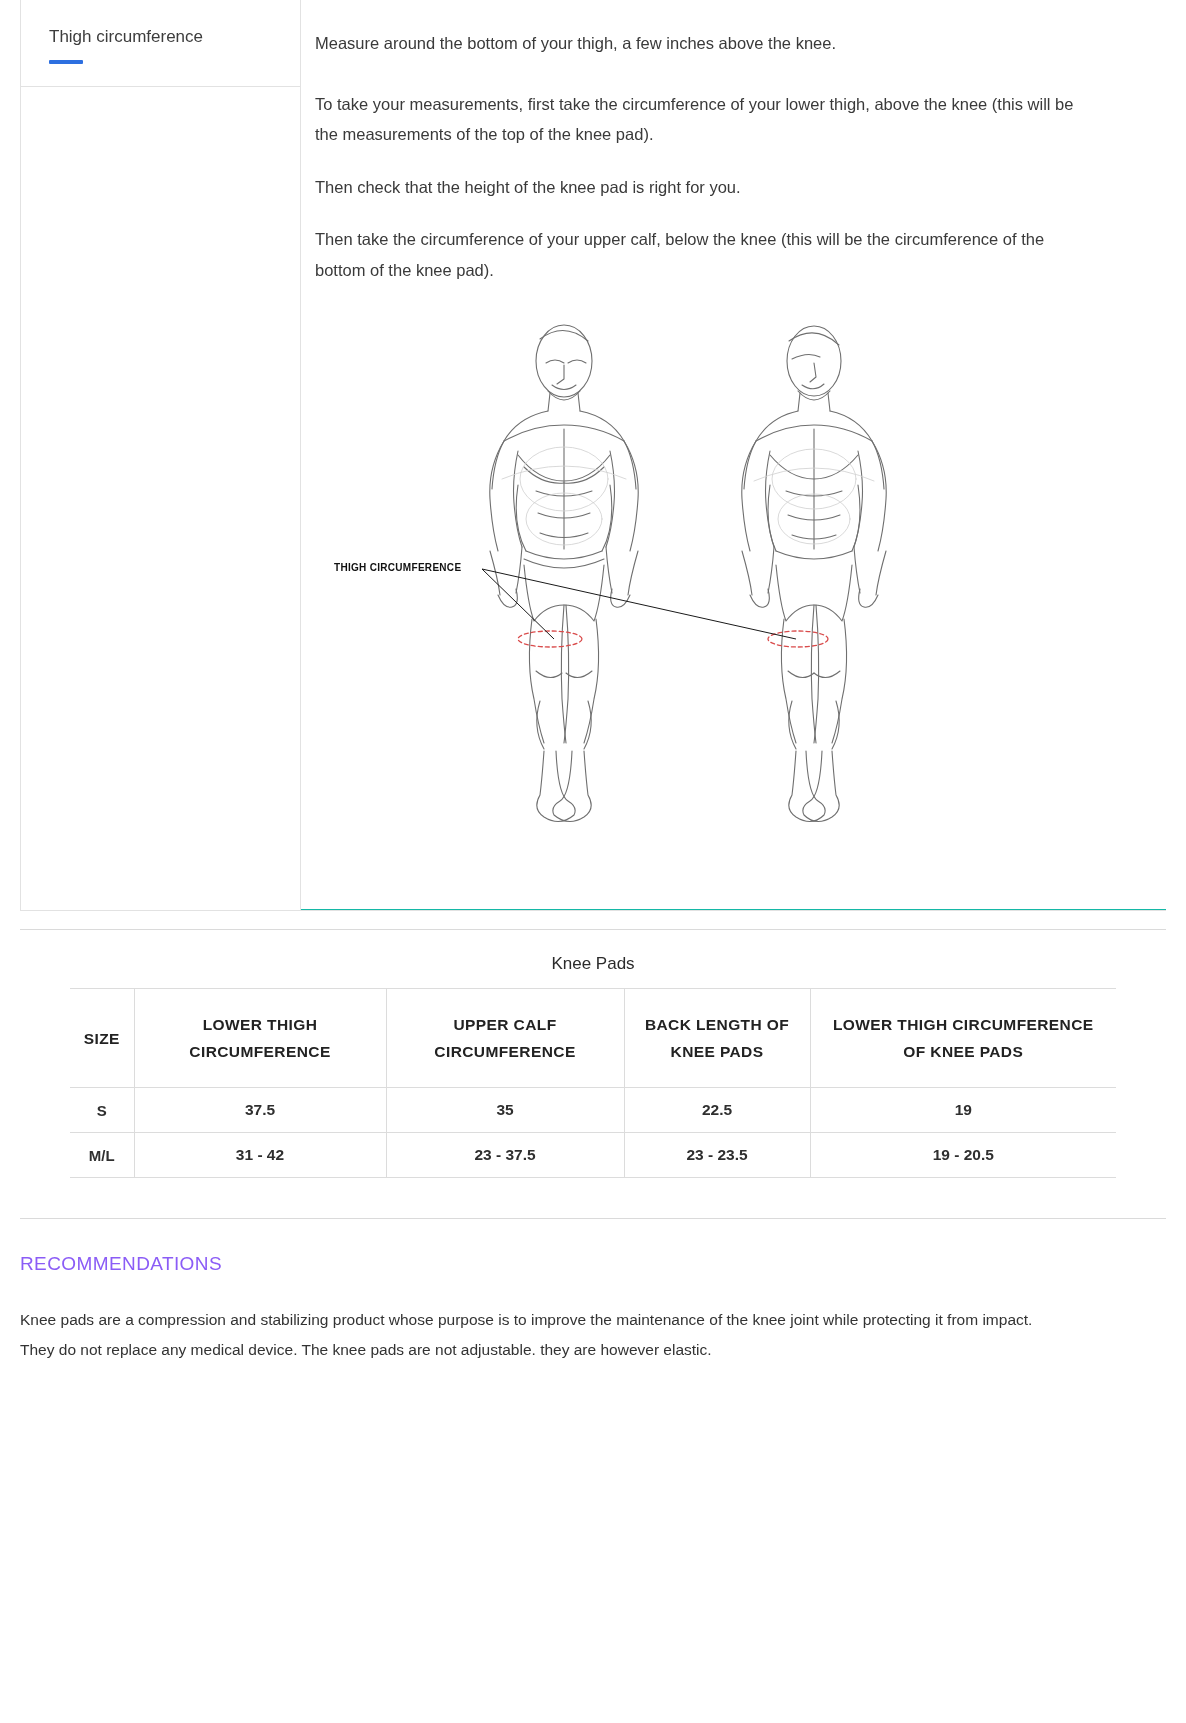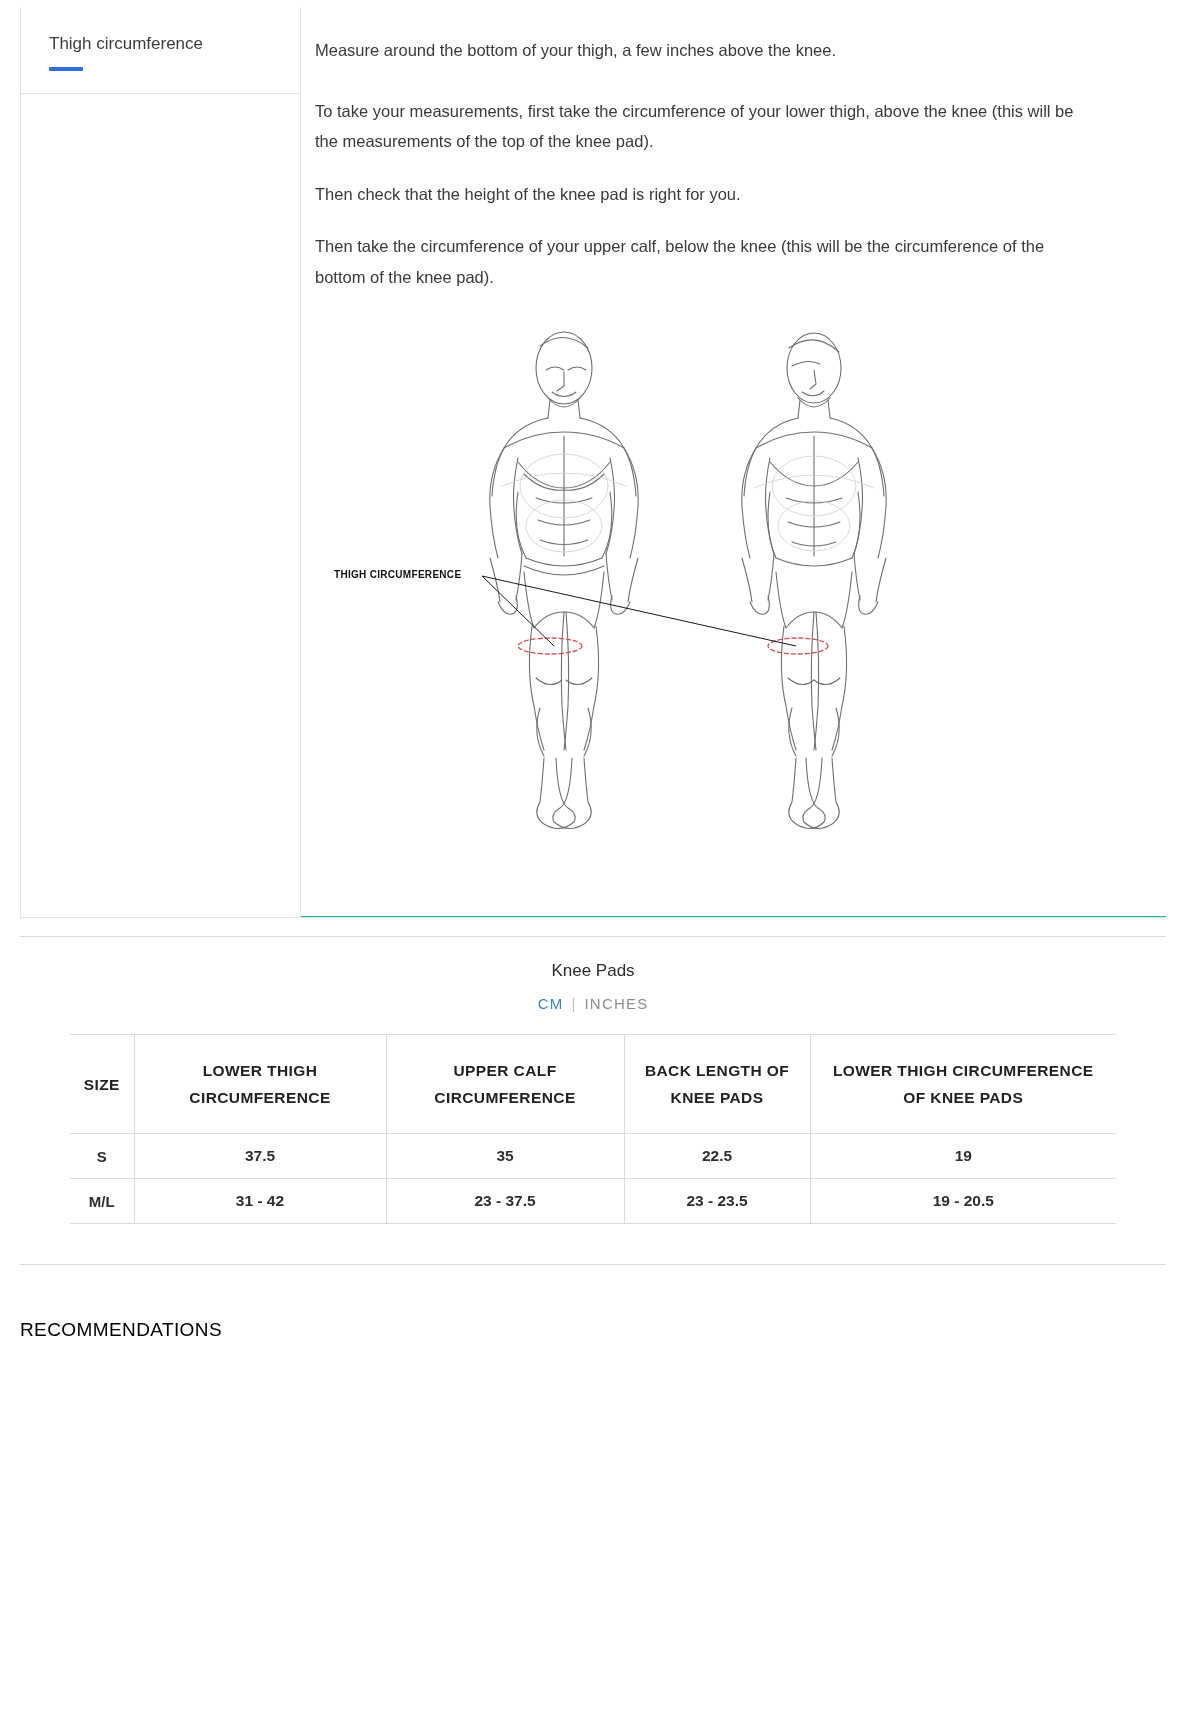--- a/index.html
+++ b/index.html
@@ -11,21 +11,21 @@
   body {
     width: 1186px;
     min-height: 1723px;
     font-family: "Liberation Sans", sans-serif;
     color: #2b2b2b;
     -webkit-font-smoothing: antialiased;
   }
   .page {
     width: 1186px;
     position: relative;
-    padding: 7px 20px;
+    padding: 0 20px;
   }
 
   
   .info-panel {
     display: flex;
     border: 1px solid #e2e2e2;
     border-top: none;
     border-right: none;
     margin-top: 0;
   }
@@ -154,23 +154,22 @@
   
   .rec-section {
     margin-top: 40px;
     border-top: 1px solid #dadada;
     padding-top: 34px;
     padding-bottom: 40px;
   }
   .rec-title {
     font-size: 19px;
     letter-spacing: 0.4px;
-    color: #000000;
+    color: #8b5cf6;
     margin-bottom: 30px;
-    margin-top: 20px;
   }
   .rec-body {
     font-size: 15.5px;
     line-height: 1.9;
     color: #333;
     max-width: 1050px;
   }
 </style>
 </head>
 <body>
@@ -324,23 +323,20 @@
           </g>
           <text x="0" y="252" class="figure-caption-label">THIGH CIRCUMFERENCE</text>
         </svg>
       </div>
     </div>
   </div>
 
   <div class="chart-section">
     <div class="chart-title">Knee Pads</div>
 
-    <div class="unit-toggle">
-      <span class="unit-active">CM</span><span class="unit-sep">|</span><span class="unit-inactive">INCHES</span>
-    </div>
 
     <table class="size-table">
       <colgroup>
         <col class="c-size">
           <col class="c-a">
           <col class="c-b">
           <col class="c-c">
           <col class="c-d">
       </colgroup>
       <thead>
@@ -366,15 +362,16 @@
           <td>23 - 37.5</td>
           <td>23 - 23.5</td>
           <td>19 - 20.5</td>
         </tr>
       </tbody>
     </table>
   </div>
 
   <div class="rec-section">
     <div class="rec-title">RECOMMENDATIONS</div>
+    <div class="rec-body">Knee pads are a compression and stabilizing product whose purpose is to improve the maintenance of the knee joint while protecting it from impact. They do not replace any medical device. The knee pads are not adjustable. they are however elastic.</div>
   </div>
 
 </div>
 
 </body></html>

